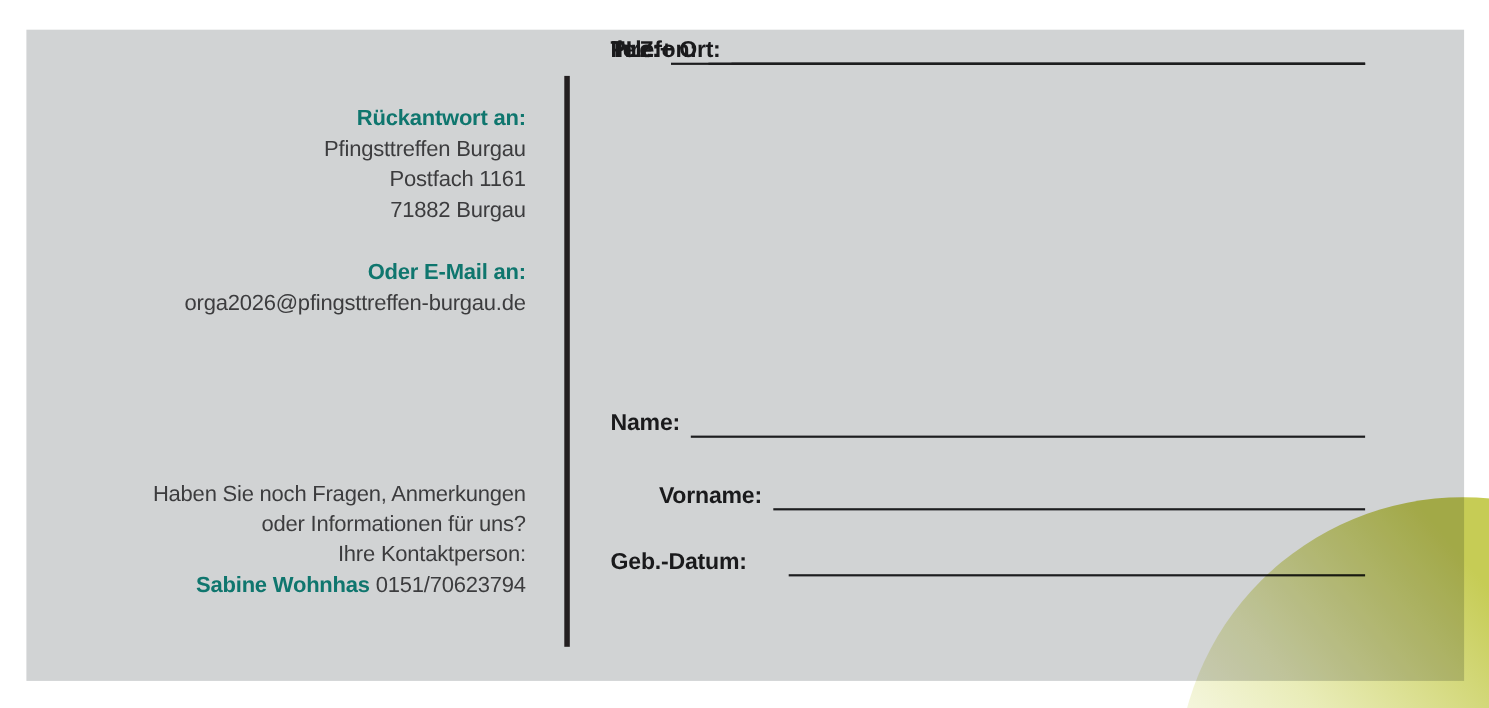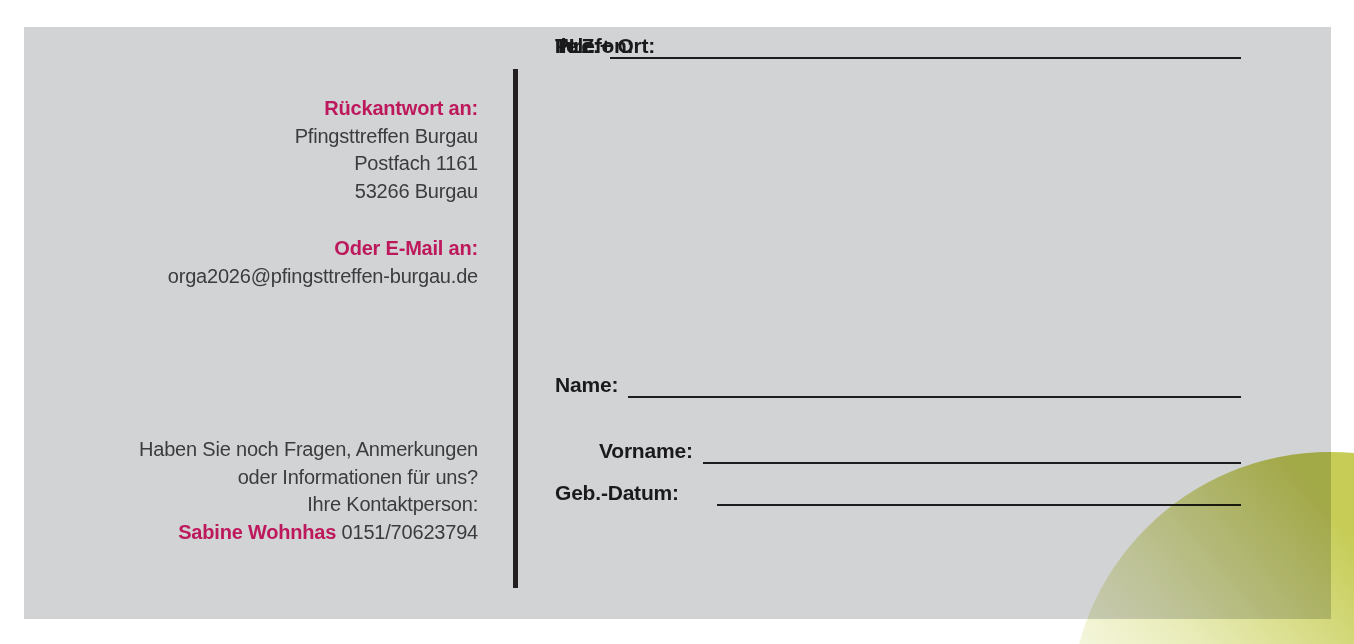--- a/index.html
+++ b/index.html
@@ -29,21 +29,21 @@
     left: 40px;
     width: 414px;
     text-align: right;
     color: #3c3c3e;
     font-size: 20px;
     line-height: 27.5px;
     letter-spacing: -0.2px;
   }
   .left-col .bold {
     font-weight: bold;
-    color: #be185d;
+    color: #0f766e;
   }
   .block-reply   { top: 68px;  }
   .block-email   { top: 208px; }
   .block-contact { top: 384px; margin-top: 25px; }
   
   .divider {
     position: absolute;
     left: 489px;
     top: 42px;
     width: 5px;
@@ -73,21 +73,21 @@
     margin-left: 10px;
     height: 0;
     border-bottom: 2px solid #1d1d1f;
   }
   .field-row:nth-of-type(1) { top: 71px;  }
   .field-row:nth-of-type(2) { top: 138px; }
   .field-row:nth-of-type(3) { top: 205px; }
   .field-row:nth-of-type(4) { top: 272px; }
   .field-row:nth-of-type(5) { top: 339px; }
   .field-row:nth-of-type(6) { top: 405px; margin-left: 44px; }
-  .field-row:nth-of-type(7) { top: 447px; gap: 28px; }
+  .field-row:nth-of-type(7) { top: 465px; gap: 28px; }
   
   .accent-circle {
     position: absolute;
     left: 1070px;
     top: 452px;
     width: 520px;
     height: 520px;
     border-radius: 50%;
     background: linear-gradient(50deg, #ffffff 18%, #e9ecb8 42%, #c6cc55 68%);
     mix-blend-mode: multiply;
@@ -97,21 +97,21 @@
 </head>
 <body>
 
 <div class="page">
   <div class="card">
 
     <div class="left-col block-reply">
       <div class="bold">Rückantwort an:</div>
       <div>Pfingsttreffen Burgau</div>
       <div>Postfach 1161</div>
-      <div>53266 Burgau</div>
+      <div>71882 Burgau</div>
     </div>
 
     <div class="left-col block-email">
       <div class="bold">Oder E-Mail an:</div>
       <div>orga2026@pfingsttreffen-burgau.de</div>
     </div>
 
     <div class="left-col block-contact">
       <div>Haben Sie noch Fragen, Anmerkungen</div>
       <div>oder Informationen für uns?</div>

